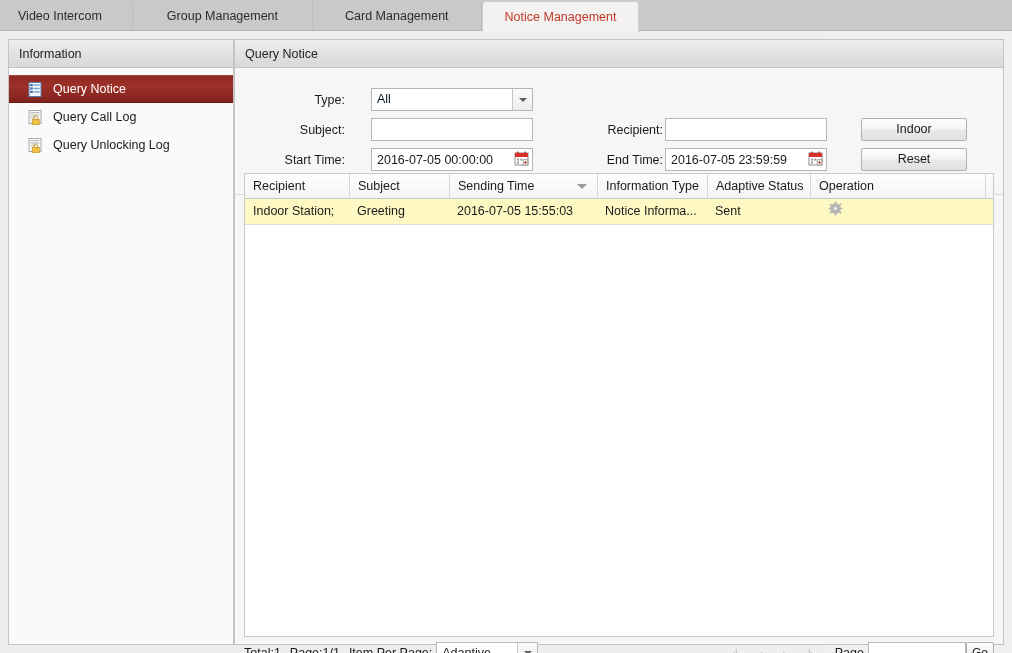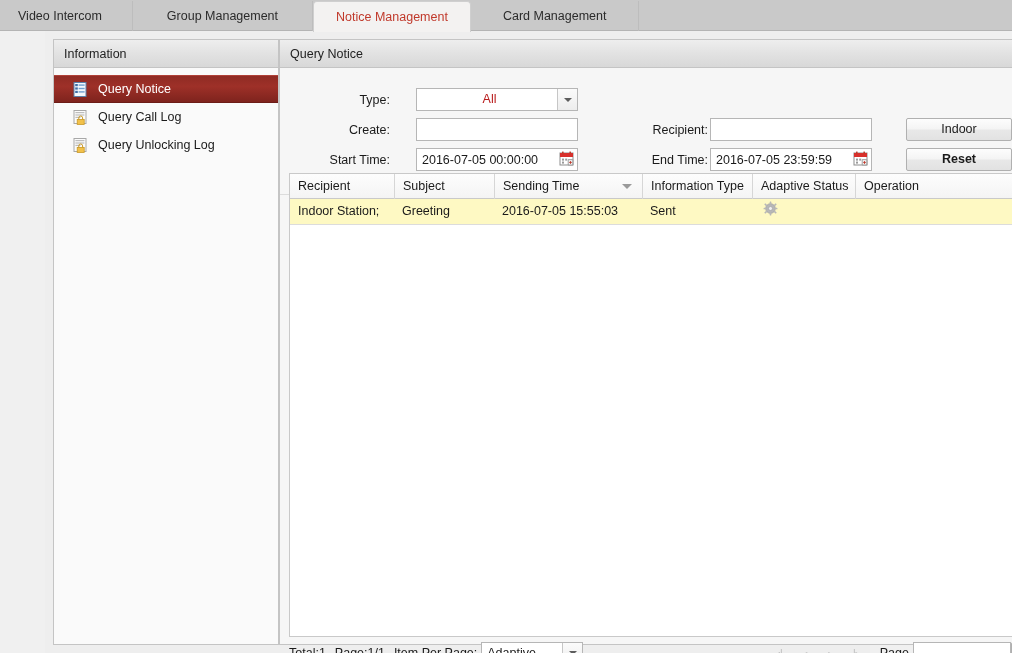--- a/index.html
+++ b/index.html
@@ -63,21 +63,20 @@
   }
 
   
   .workspace {
     position: absolute;
     left: 0; top: 31px;
     width: 825px;
     height: 622px;
     background: #eeeeee;
     box-sizing: border-box;
-    margin-left: 45px;
   }
 
   
   .leftpanel {
     position: absolute;
     left: 8px; top: 8px;
     width: 226px;
     height: 606px;
     background: #fafafa;
     border: 1px solid #c4c4c4;
@@ -165,23 +164,22 @@
     height: 23px;
     border: 1px solid #b6b6b6;
     background: #ffffff;
     display: flex;
     align-items: center;
   }
   .combo .val {
     flex: 1;
     padding-left: 5px;
     font-size: 12.5px;
-    color: #b91c1c;
+    color: #0f172a;
     line-height: 21px;
-    text-align: center;
   }
   .combo .arrow {
     width: 19px;
     height: 21px;
     border-left: 1px solid #c6c6c6;
     background: linear-gradient(to bottom,#fbfbfb,#ededed);
     display: flex;
     align-items: center;
     justify-content: center;
   }
@@ -341,25 +339,25 @@
 <body>
 
 <div class="tabbar">
   <div class="tabstrip">
     <div class="tab first">
       <span>Video Intercom</span>
     </div>
     <div class="tab" style="padding:0 34px;">
       <span>Group Management</span>
     </div>
+    <div class="tab" style="padding:0 32px;">
+      <span>Card Management</span>
+    </div>
     <div class="tab active" style="padding:0 22px;">
       <span>Notice Management</span>
-    </div>
-    <div class="tab" style="padding:0 32px;">
-      <span>Card Management</span>
     </div>
   </div>
 </div>
 
 <div class="workspace">
 
   <div class="leftpanel">
     <div class="panel-header">
       <span>Information</span>
     </div>
@@ -421,21 +419,21 @@
     <div class="form-area">
 
       <span class="lbl" style="left:12px; top:25px; width:98px;">Type:</span>
       <div class="combo" style="left:136px; top:20px; width:162px;">
         <span class="val">All</span>
         <span class="arrow">
             <i class="chev"></i>
           </span>
       </div>
 
-      <span class="lbl" style="left:12px; top:55px; width:98px;">Create:</span>
+      <span class="lbl" style="left:12px; top:55px; width:98px;">Subject:</span>
       <input class="txt" style="left: 136px; top: 50px; width: 162px;" type="text" value="" placeholder="">
 
       <span class="lbl" style="left:300px; top:55px; width:128px;">Recipient:</span>
       <input class="txt" style="left: 430px; top: 50px; width: 162px;" type="text" value="" placeholder="">
 
       <span class="lbl" style="left:12px; top:85px; width:98px;">Start Time:</span>
       <div class="datefield" style="left:136px; top:80px; width:162px; height:23px;">
         <input class="txt" style="left: 0px; top: 0px; width: 162px;" type="text" value="2016-07-05 00:00:00">
         <span class="cal">
           <svg width="16" height="16" viewBox="0 0 16 16">
@@ -464,21 +462,21 @@
             <rect x="3" y="7.6" width="2" height="2" fill="#9a9a9a"></rect>
             <rect x="6.2" y="7.6" width="2" height="2" fill="#9a9a9a"></rect>
             <rect x="3" y="10.6" width="2" height="2" fill="#9a9a9a"></rect>
             <path d="M9.2 8.6 h4.6 v5.4 h-4.6 z" fill="#f2f2f2" stroke="#8d8d8d" stroke-width="0.8"></path>
             <path d="M10.2 11.4 h2.6 M11.5 10.2 v2.6" stroke="#c0392b" stroke-width="1"></path>
           </svg>
         </span>
       </div>
 
       <div class="btn" style="left:626px; top:50px; width:106px;">Indoor</div>
-      <div class="btn" style="left:626px; top:80px; width:106px;font-weight:bold;">Reset</div>
+      <div class="btn" style="left:626px; top:80px; width:106px;">Reset</div>
 
       <div class="btn" style="left:9px; top:110px; width:98px; height:25px; line-height:23px;">Export</div>
       <input class="txt" style="left: 598px; top: 111px; width: 161px; height: 23px;" type="text" value="" placeholder="Filter">
     </div>
 
     <div class="table-wrap">
       <div class="thead">
         <div class="th" style="width:104px;">
           <span>Recipient</span>
         </div>
@@ -498,20 +496,21 @@
         <div class="th" style="width:175px;">
           <span>Operation</span>
         </div>
         <div class="th" style="width:8px; padding-left:0;"></div>
       </div>
       <div class="tbody">
         <div class="tr">
           <div class="td" style="width:104px;">Indoor Station;</div>
           <div class="td" style="width:100px;">Greeting</div>
           <div class="td" style="width:148px;">2016-07-05 15:55:03</div>
+          <div class="td" style="width:110px;">Notice Informa...</div>
           <div class="td" style="width:103px;">Sent</div>
           <div class="td gear-cell" style="width:175px; padding-left:18px;">
             <span>
               <svg width="15" height="15" viewBox="0 0 16 16">
                 <g fill="#b7b7b7" stroke="#9c9c9c" stroke-width="0.6">
                   <circle cx="8" cy="8" r="5.2"></circle>
                 </g>
                 <circle cx="8" cy="8" r="2.1" fill="#f0f0f0" stroke="#9c9c9c" stroke-width="0.6"></circle>
                 <g fill="#b7b7b7">
                   <rect x="7.1" y="0.6" width="1.8" height="3" rx="0.5"></rect>

